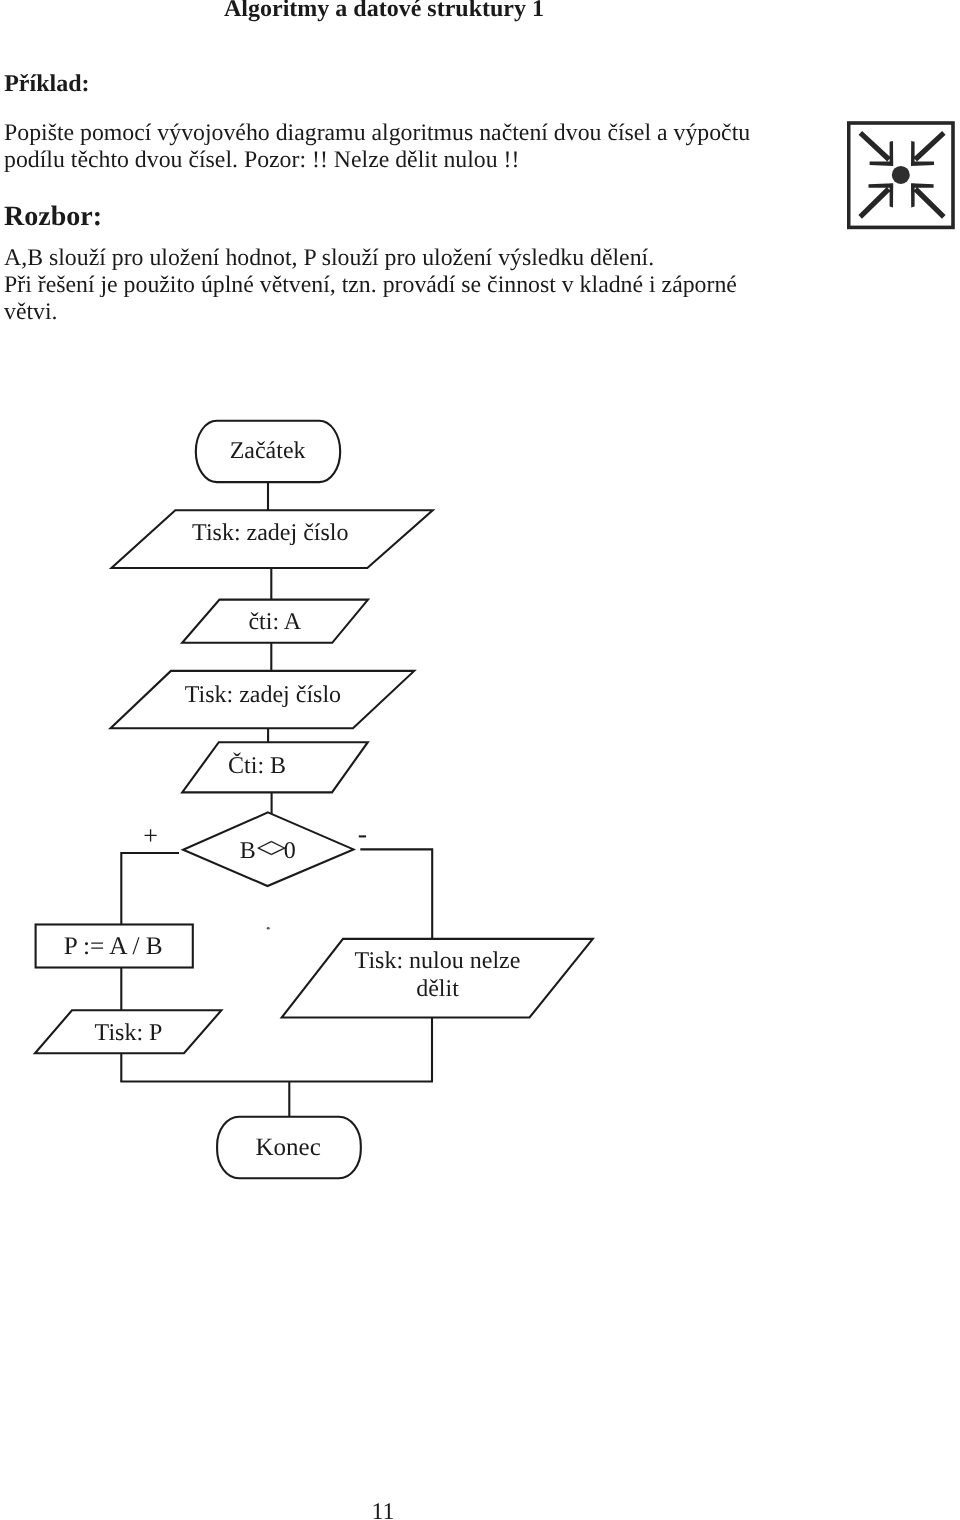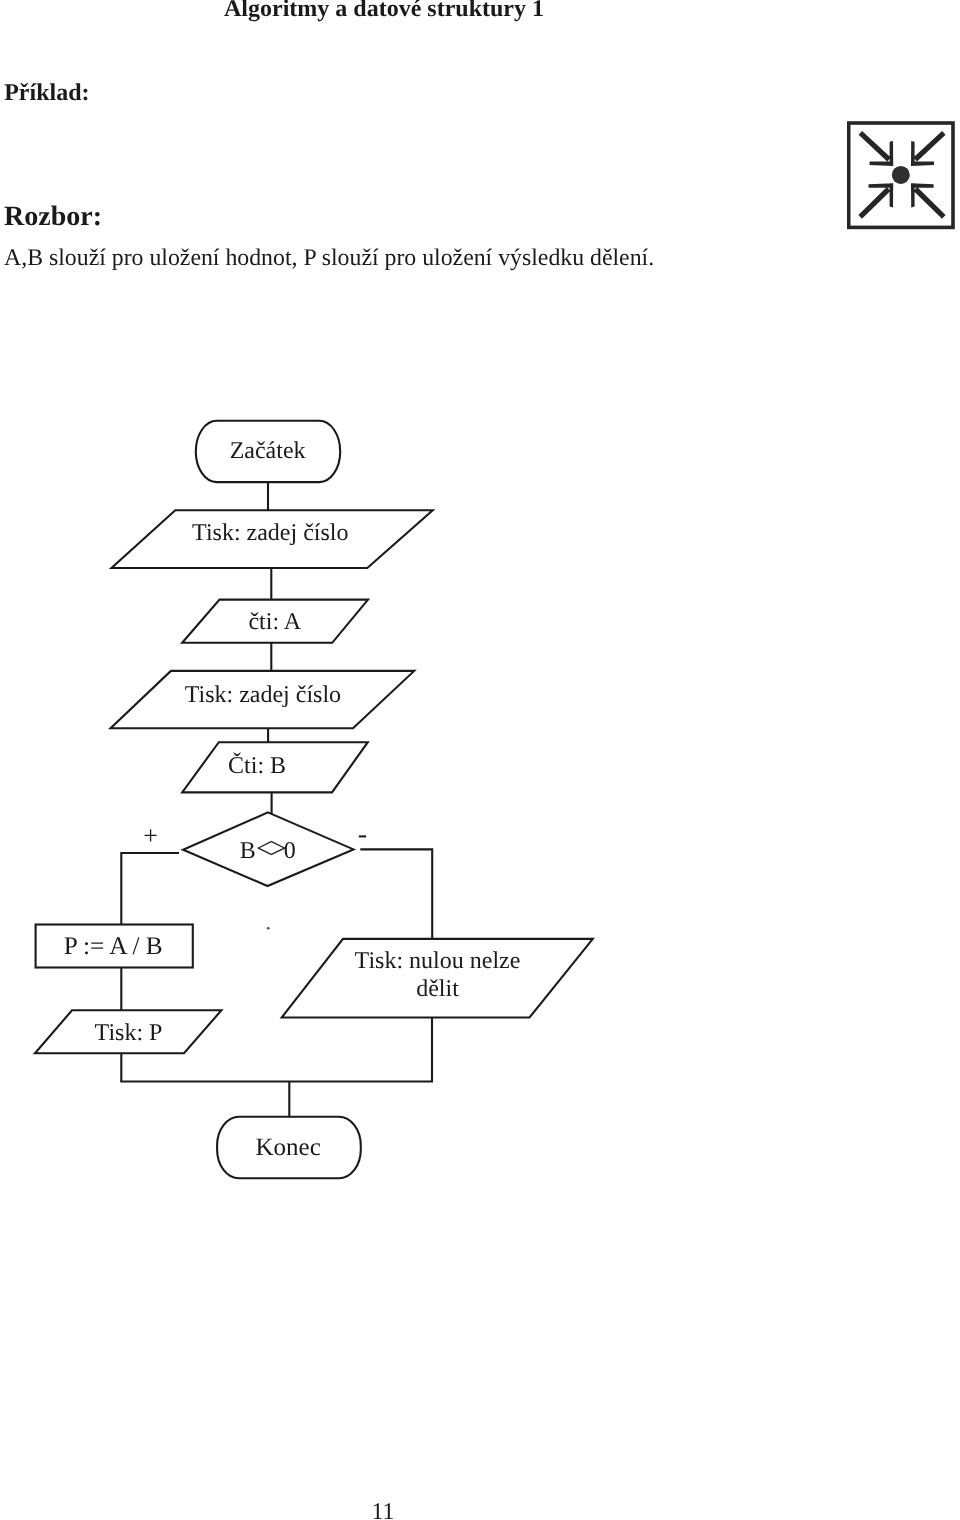--- a/index.html
+++ b/index.html
@@ -4,38 +4,40 @@
 <title>Algoritmy a datove struktury 1</title>
 <style>
   html,body{margin:0;padding:0;}
   *{-webkit-font-smoothing:antialiased;text-rendering:geometricPrecision;}
   body{-webkit-font-smoothing:antialiased;}
   body{width:960px;height:1520px;background:#ffffff;overflow:hidden;
        font-family:"Liberation Serif",serif;color:#1a1a1a;position:relative;}
   .page{position:absolute;left:0;top:0;width:960px;height:1120px;transform:translateZ(0);}
   .abs{position:absolute;}
   #doc-title{left:0;top:-4.0px;width:544px;text-align:right;font-weight:bold;font-size:24px;line-height:27.1px;}
-  #section-heading{left:4.2px;top:80px;font-weight:bold;font-size:24px;line-height:27.1px;}
+  #section-heading{left:4.2px;top:71px;font-weight:bold;font-size:24px;line-height:27.1px;}
   #intro{left:4px;top:119.5px;width:770px;font-size:23.8px;line-height:27.1px;}
   #rozbor{left:4px;top:203.3px;font-weight:bold;font-size:28px;line-height:27.1px;}
   #analysis{left:4px;top:245px;width:770px;font-size:23.8px;line-height:27.1px;}
   #flowchart{left:0;top:0;width:960px;height:1520px;}
   #icon-box{left:847.3px;top:120px;width:110px;height:110px;}
   .ne-op{letter-spacing:-3px;font-size:30px;}
   #page-number{left:0;top:1498.5px;width:394.5px;text-align:right;font-size:24px;line-height:27.1px;}
 </style>
 </head>
 <body>
 
 <div class="page">
   <div class="abs" id="doc-title">Algoritmy a datové struktury 1</div>
   <div class="abs" id="section-heading">Příklad:</div>
+  <div class="abs" id="intro">Popište pomocí vývojového diagramu algoritmus načtení dvou čísel a výpočtu podílu těchto dvou čísel. Pozor: !! Nelze dělit nulou !!</div>
   <div class="abs" id="rozbor">Rozbor:</div>
   <div class="abs" id="analysis">
     <div>A,B slouží pro uložení hodnot, P slouží pro uložení výsledku dělení.</div>
+    <div>Při řešení je použito úplné větvení, tzn. provádí se činnost v kladné i záporné větvi.</div>
   </div>
   <svg class="abs" id="flowchart" viewBox="0 0 960 1520">
     <g fill="none" stroke="#1a1a1a" stroke-width="2.1" stroke-linecap="butt" stroke-linejoin="miter">
 
       <path d="M268 482 V512"></path>
       <path d="M271.3 567 V600.5"></path>
       <path d="M271.3 642 V672"></path>
       <path d="M268.1 727.5 V743"></path>
       <path d="M271.6 791.5 V815"></path>
       <path d="M179 853 H121.3 V925"></path>

